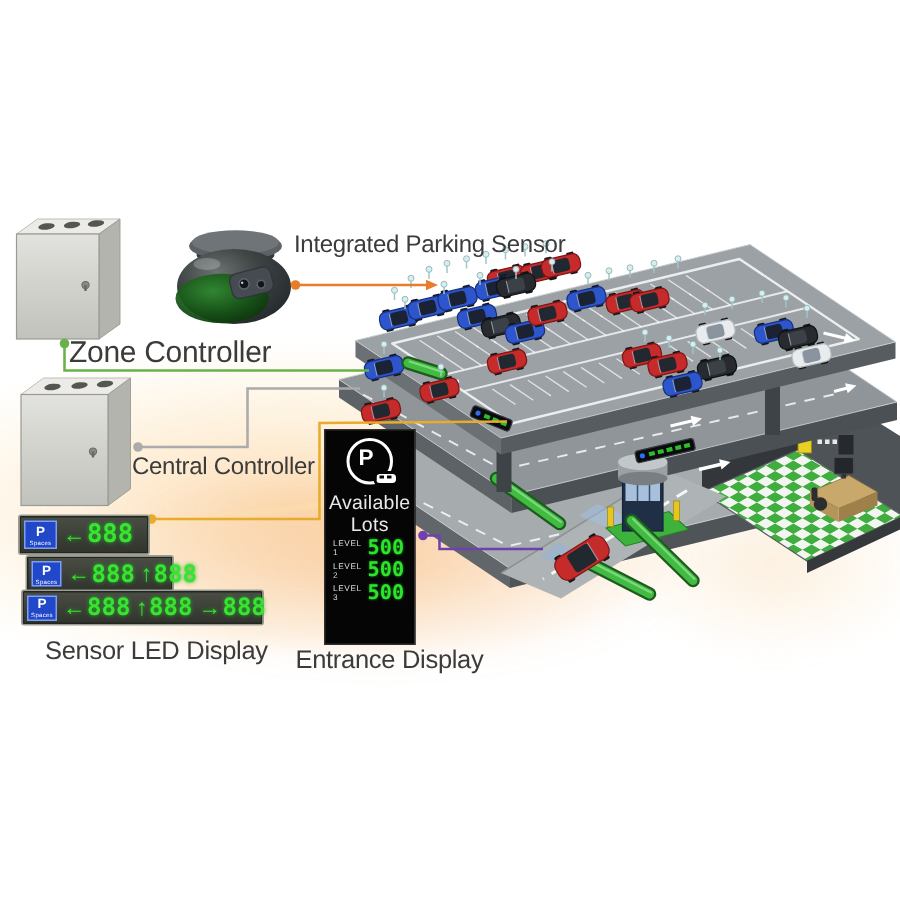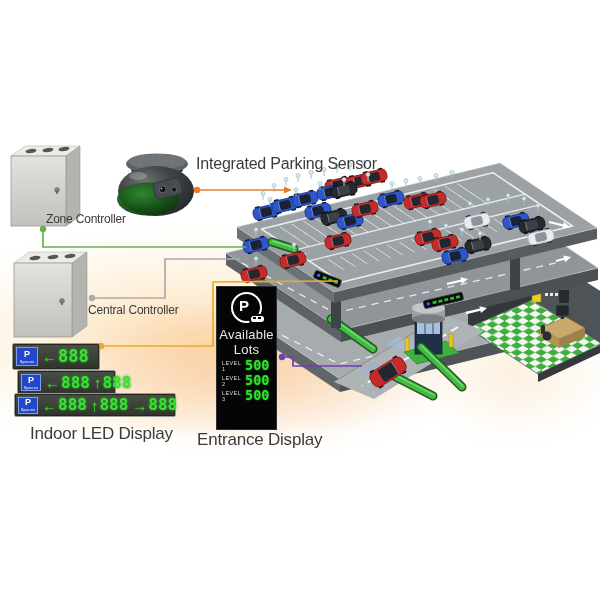--- a/index.html
+++ b/index.html
@@ -13,22 +13,22 @@
     background:radial-gradient(ellipse at 50% 50%, rgba(235,120,30,.22), rgba(255,255,255,0) 70%);
     filter:blur(8px);}
   .glow3{left:410px;top:310px;width:210px;height:130px;
     background:radial-gradient(ellipse at 50% 50%, rgba(240,170,70,.18), rgba(255,255,255,0) 70%);
     filter:blur(8px);}
   .streak{position:absolute;left:0px;top:332px;width:470px;height:4px;transform:rotate(-7deg);
     background:linear-gradient(90deg, rgba(255,230,180,0), rgba(255,225,170,.55), rgba(255,230,180,0));filter:blur(1px);}
   svg.scene{position:absolute;left:0;top:0;}
   .lbl{position:absolute;color:#3b3b3b;white-space:nowrap;letter-spacing:-0.2px;}
   .lbl-sensor{left:196px;top:155px;font-size:16px;}
-  .lbl-zone{left:46px;top:212px;font-size:12px;text-align:center;}
-  .lbl-central{left:88px;top:303px;font-size:12px;}
+  .lbl-zone{left:46px;top:224px;font-size:20px;text-align:center;}
+  .lbl-central{left:88px;top:303px;font-size:16px;}
   .lbl-indoor{left:30px;top:424px;font-size:17px;}
   .lbl-entrance{left:197px;top:430px;font-size:17px;text-align:right;}
   
   .led{position:absolute;display:flex;align-items:center;gap:4px;
        background:linear-gradient(#4a4e45,#2f332b);border:1px solid #9a9d95;
        box-shadow:inset 0 0 0 1px #23261f;border-radius:2px;}
   .led-d1{left:12px;top:343px;width:86px;height:25px;}
   .led-d2{left:17px;top:370px;width:97px;height:23px;}
   .led-d3{left:14px;top:393px;width:160px;height:22px;}
   .badge{flex:0 0 auto;width:20px;height:17px;margin-left:3px;background:#2148c8;
@@ -632,21 +632,21 @@
         <g>
           <polyline stroke="#7040b0" stroke-width="1.7" points="282,357 293,357 293,366 362,366" fill="none"></polyline>
           <circle cx="282" cy="357" r="3.2" fill="#7040b0"></circle>
         </g>
       </g>
     </svg>
 
   <div class="lbl lbl-sensor">Integrated Parking Sensor</div>
   <div class="lbl lbl-zone">Zone Controller</div>
   <div class="lbl lbl-central">Central Controller</div>
-  <div class="lbl lbl-indoor">Indoor LED Display</div>
+  <div class="lbl lbl-indoor">Sensor LED Display</div>
   <div class="lbl lbl-entrance">Entrance Display</div>
 
   <div class="led led-d1">
     <span class="badge">
       <span class="badge-p">P</span>
       <span class="badge-s">Spaces</span>
     </span>
     <span class="seg">
       <span class="arr">←</span>
       <span class="dig">888</span>

